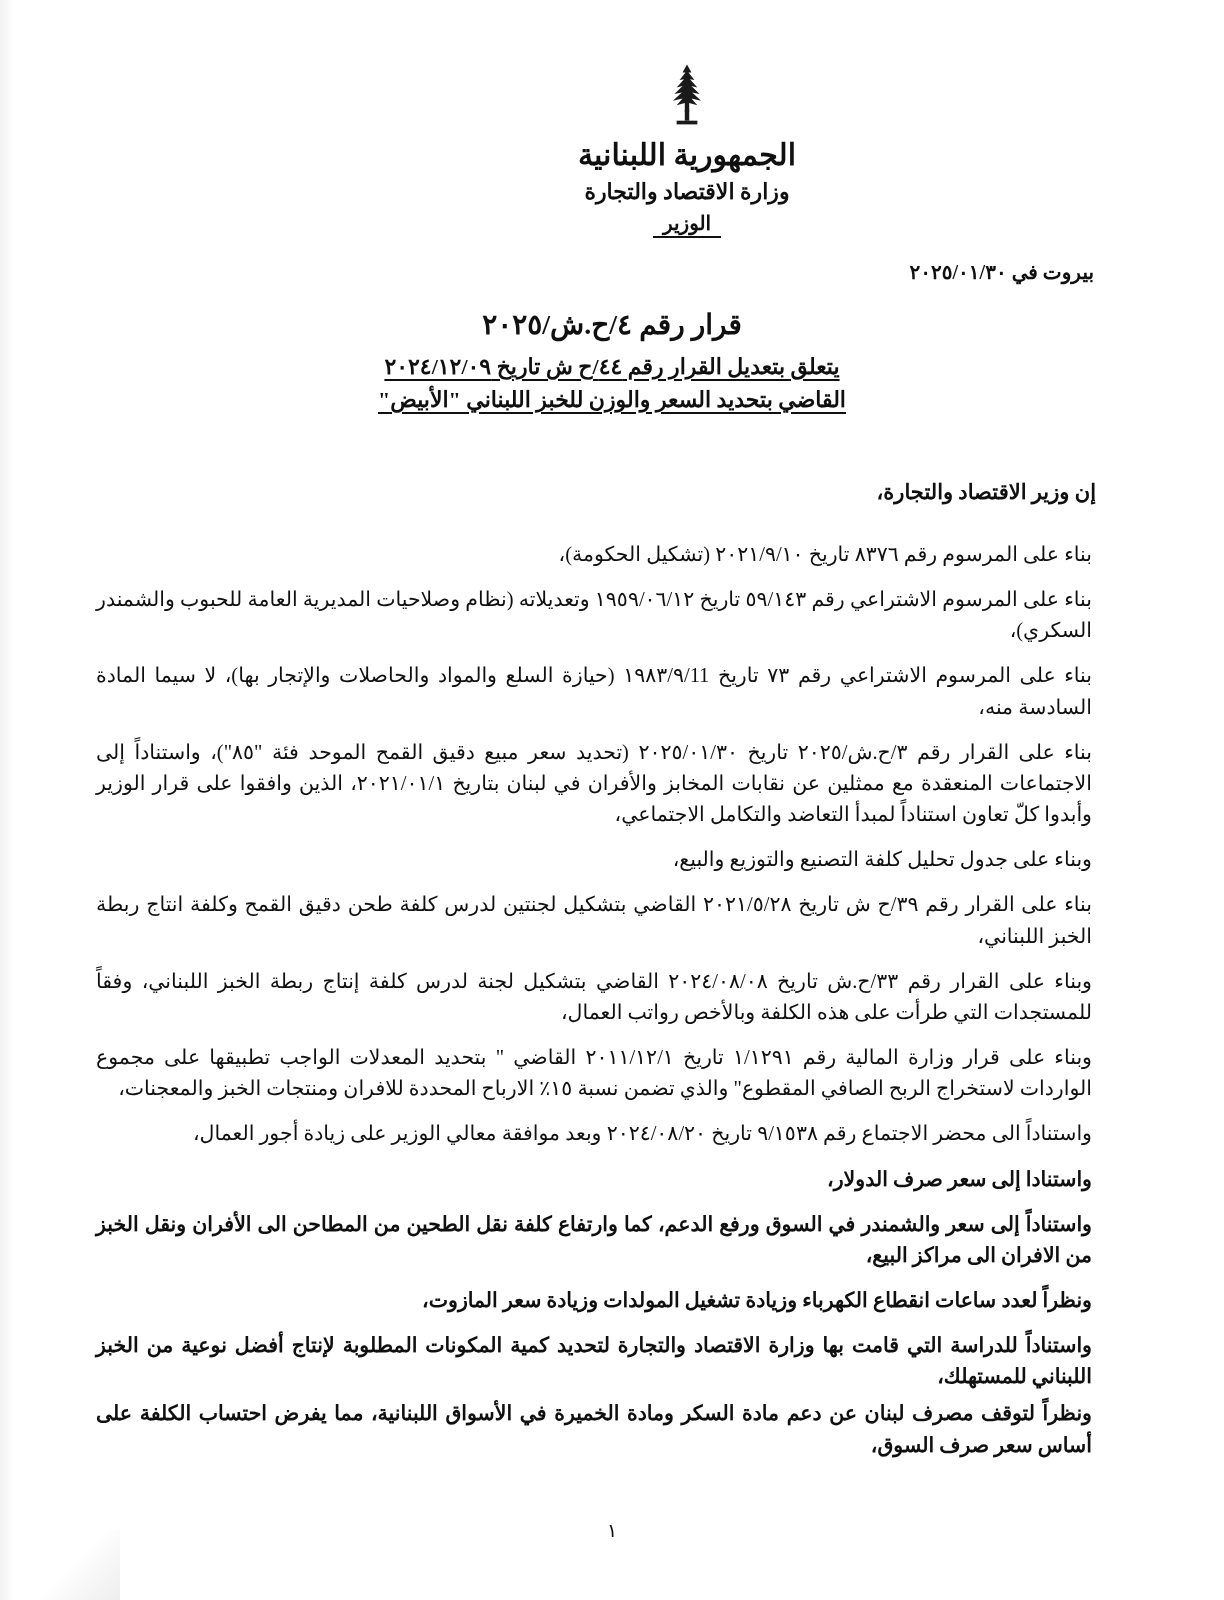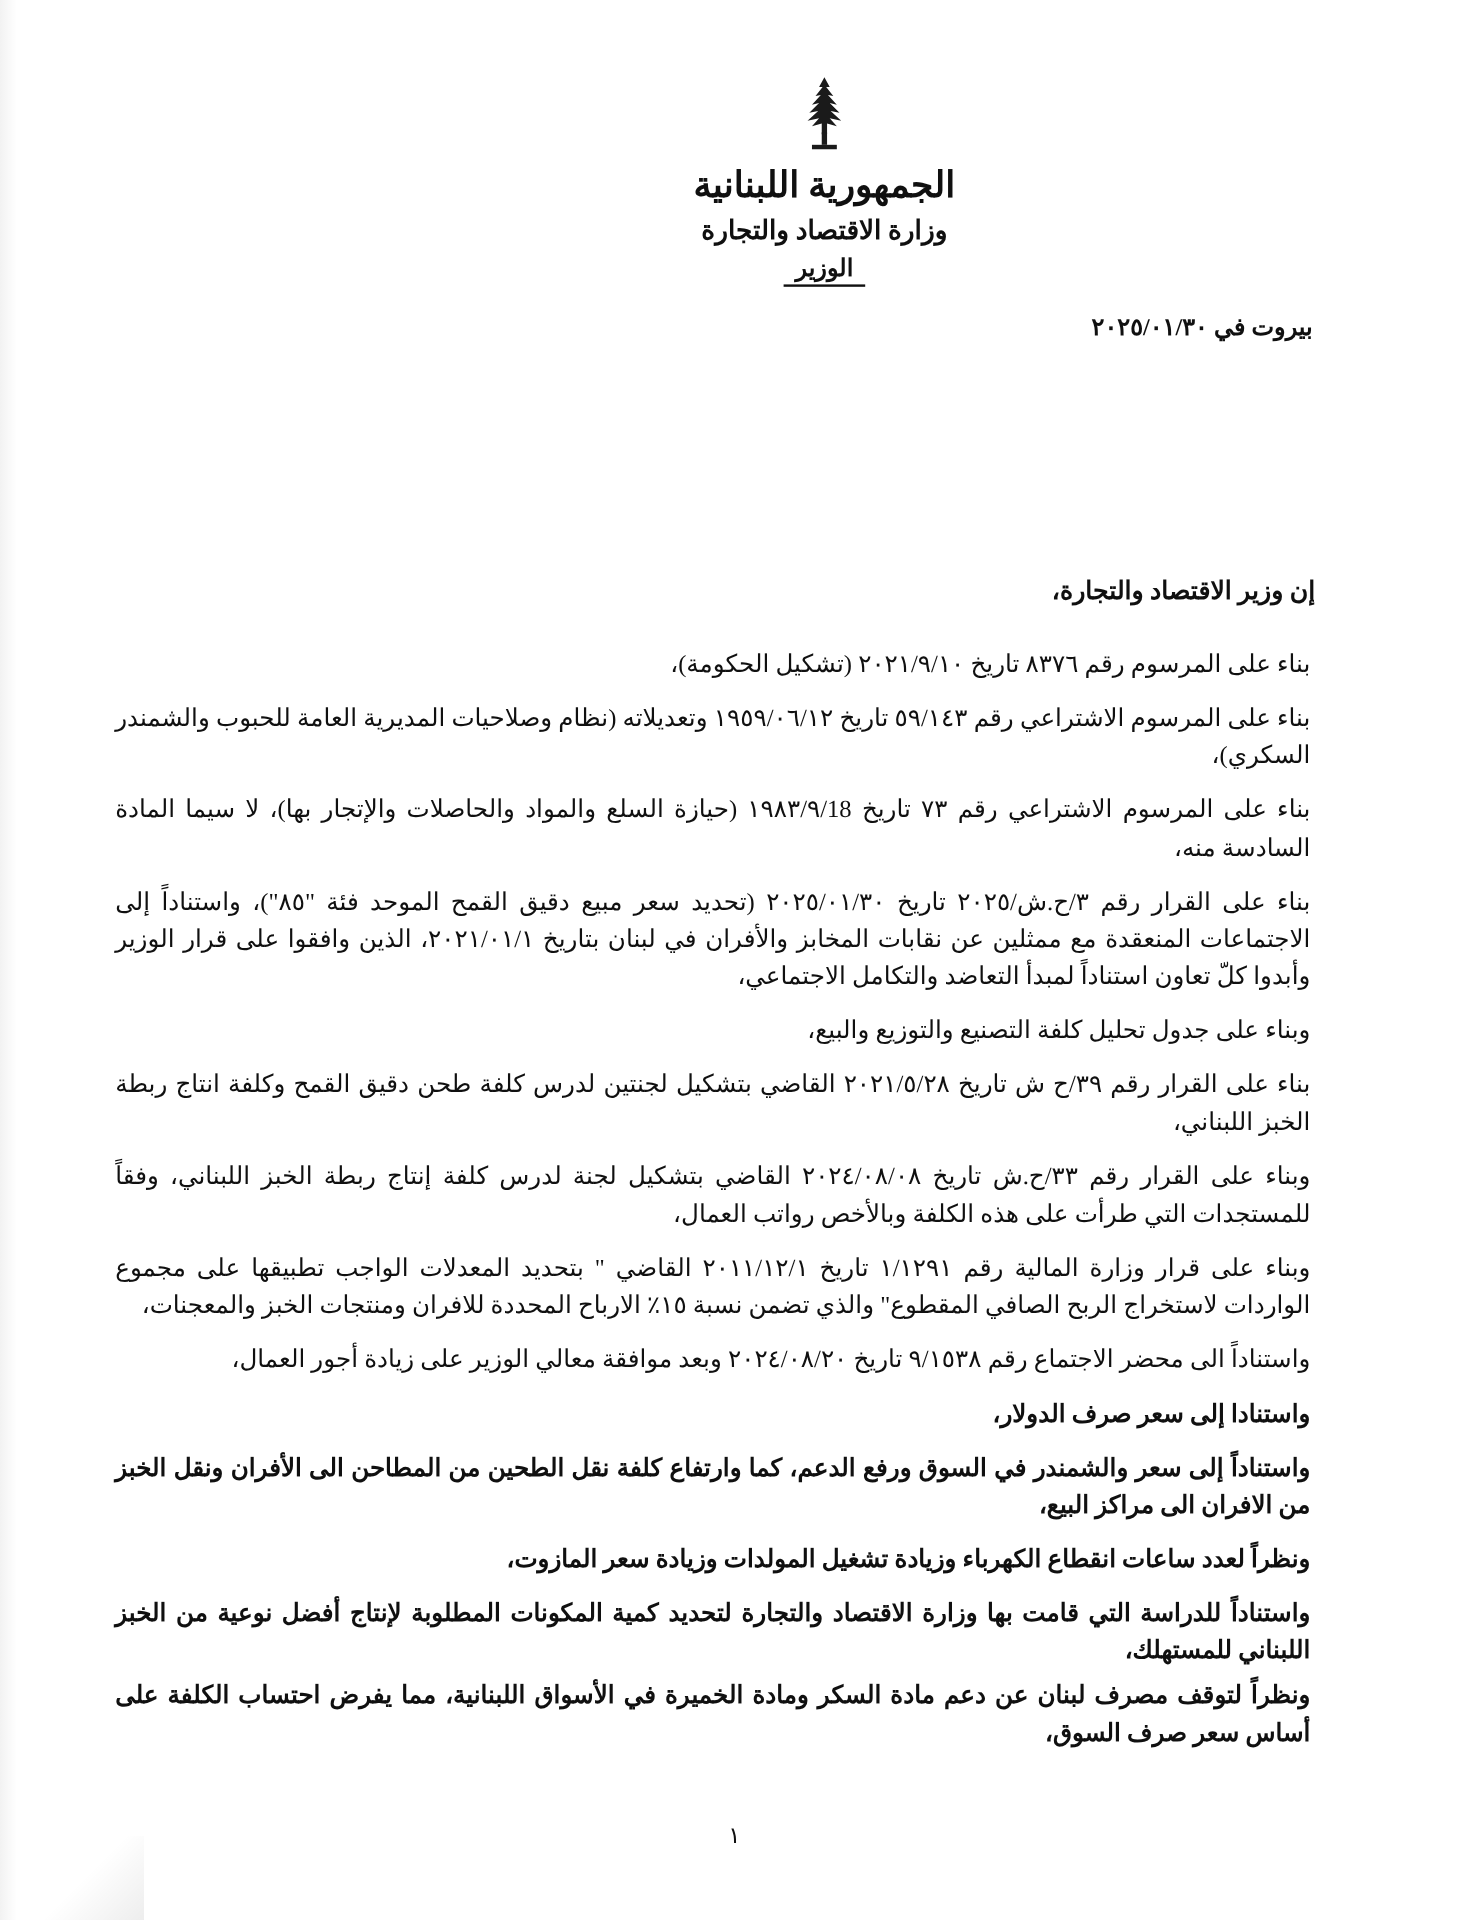--- a/index.html
+++ b/index.html
@@ -173,27 +173,34 @@
         <rect x="36" y="82" width="28" height="5"></rect>
       </g>
     </svg>
     <div class="republic">الجمهورية اللبنانية</div>
     <div class="ministry">وزارة الاقتصاد والتجارة</div>
     <div><span class="minister">الوزير</span></div>
   </div>
 
   <div class="dateline">بيروت في ٢٠٢٥/٠١/٣٠</div>
 
+  <div class="title-block">
+    <div class="decision-no">قرار رقم ٤/ح.ش/٢٠٢٥</div>
+    <div class="subtitle">
+      <span class="ln">يتعلق بتعديل القرار رقم ٤٤/ح ش تاريخ ٢٠٢٤/١٢/٠٩</span>
+      <span class="ln">القاضي بتحديد السعر والوزن للخبز اللبناني "الأبيض"</span>
+    </div>
+  </div>
 
   <div class="body-wrap">
     <div class="addressee">إن وزير الاقتصاد والتجارة،</div>
 
     <p class="clause">بناء على المرسوم رقم ٨٣٧٦ تاريخ ٢٠٢١/٩/١٠ (تشكيل الحكومة)،</p>
     <p class="clause">بناء على المرسوم الاشتراعي رقم ٥٩/١٤٣ تاريخ ١٩٥٩/٠٦/١٢ وتعديلاته (نظام وصلاحيات المديرية العامة للحبوب والشمندر السكري)،</p>
-    <p class="clause">بناء على المرسوم الاشتراعي رقم ٧٣ تاريخ ١٩٨٣/٩/18 (حيازة السلع والمواد والحاصلات والإتجار بها)، لا سيما المادة السادسة منه،</p>
+    <p class="clause">بناء على المرسوم الاشتراعي رقم ٧٣ تاريخ ١٩٨٣/٩/11 (حيازة السلع والمواد والحاصلات والإتجار بها)، لا سيما المادة السادسة منه،</p>
     <p class="clause">بناء على القرار رقم ٣/ح.ش/٢٠٢٥ تاريخ ٢٠٢٥/٠١/٣٠ (تحديد سعر مبيع دقيق القمح الموحد فئة "٨٥")، واستناداً إلى الاجتماعات المنعقدة مع ممثلين عن نقابات المخابز والأفران في لبنان بتاريخ ٢٠٢١/٠١/١، الذين وافقوا على قرار الوزير وأبدوا كلّ تعاون استناداً لمبدأ التعاضد والتكامل الاجتماعي،</p>
     <p class="clause">وبناء على جدول تحليل كلفة التصنيع والتوزيع والبيع،</p>
     <p class="clause">بناء على القرار رقم ٣٩/ح ش تاريخ ٢٠٢١/٥/٢٨ القاضي بتشكيل لجنتين لدرس كلفة طحن دقيق القمح وكلفة انتاج ربطة الخبز اللبناني،</p>
     <p class="clause">وبناء على القرار رقم ٣٣/ح.ش تاريخ ٢٠٢٤/٠٨/٠٨ القاضي بتشكيل لجنة لدرس كلفة إنتاج ربطة الخبز اللبناني، وفقاً للمستجدات التي طرأت على هذه الكلفة وبالأخص رواتب العمال،</p>
     <p class="clause">وبناء على قرار وزارة المالية رقم ١/١٢٩١ تاريخ ٢٠١١/١٢/١ القاضي " بتحديد المعدلات الواجب تطبيقها على مجموع الواردات لاستخراج الربح الصافي المقطوع" والذي تضمن نسبة ١٥٪ الارباح المحددة للافران ومنتجات الخبز والمعجنات،</p>
     <p class="clause">واستناداً الى محضر الاجتماع رقم ٩/١٥٣٨ تاريخ ٢٠٢٤/٠٨/٢٠ وبعد موافقة معالي الوزير على زيادة أجور العمال،</p>
     <p class="clause bold">واستنادا إلى سعر صرف الدولار،</p>
     <p class="clause bold">واستناداً إلى سعر والشمندر في السوق ورفع الدعم، كما وارتفاع كلفة نقل الطحين من المطاحن الى الأفران ونقل الخبز من الافران الى مراكز البيع،</p>
     <p class="clause bold">ونظراً لعدد ساعات انقطاع الكهرباء وزيادة تشغيل المولدات وزيادة سعر المازوت،</p>
     <p class="clause bold tight">واستناداً للدراسة التي قامت بها وزارة الاقتصاد والتجارة لتحديد كمية المكونات المطلوبة لإنتاج أفضل نوعية من الخبز اللبناني للمستهلك،</p>

